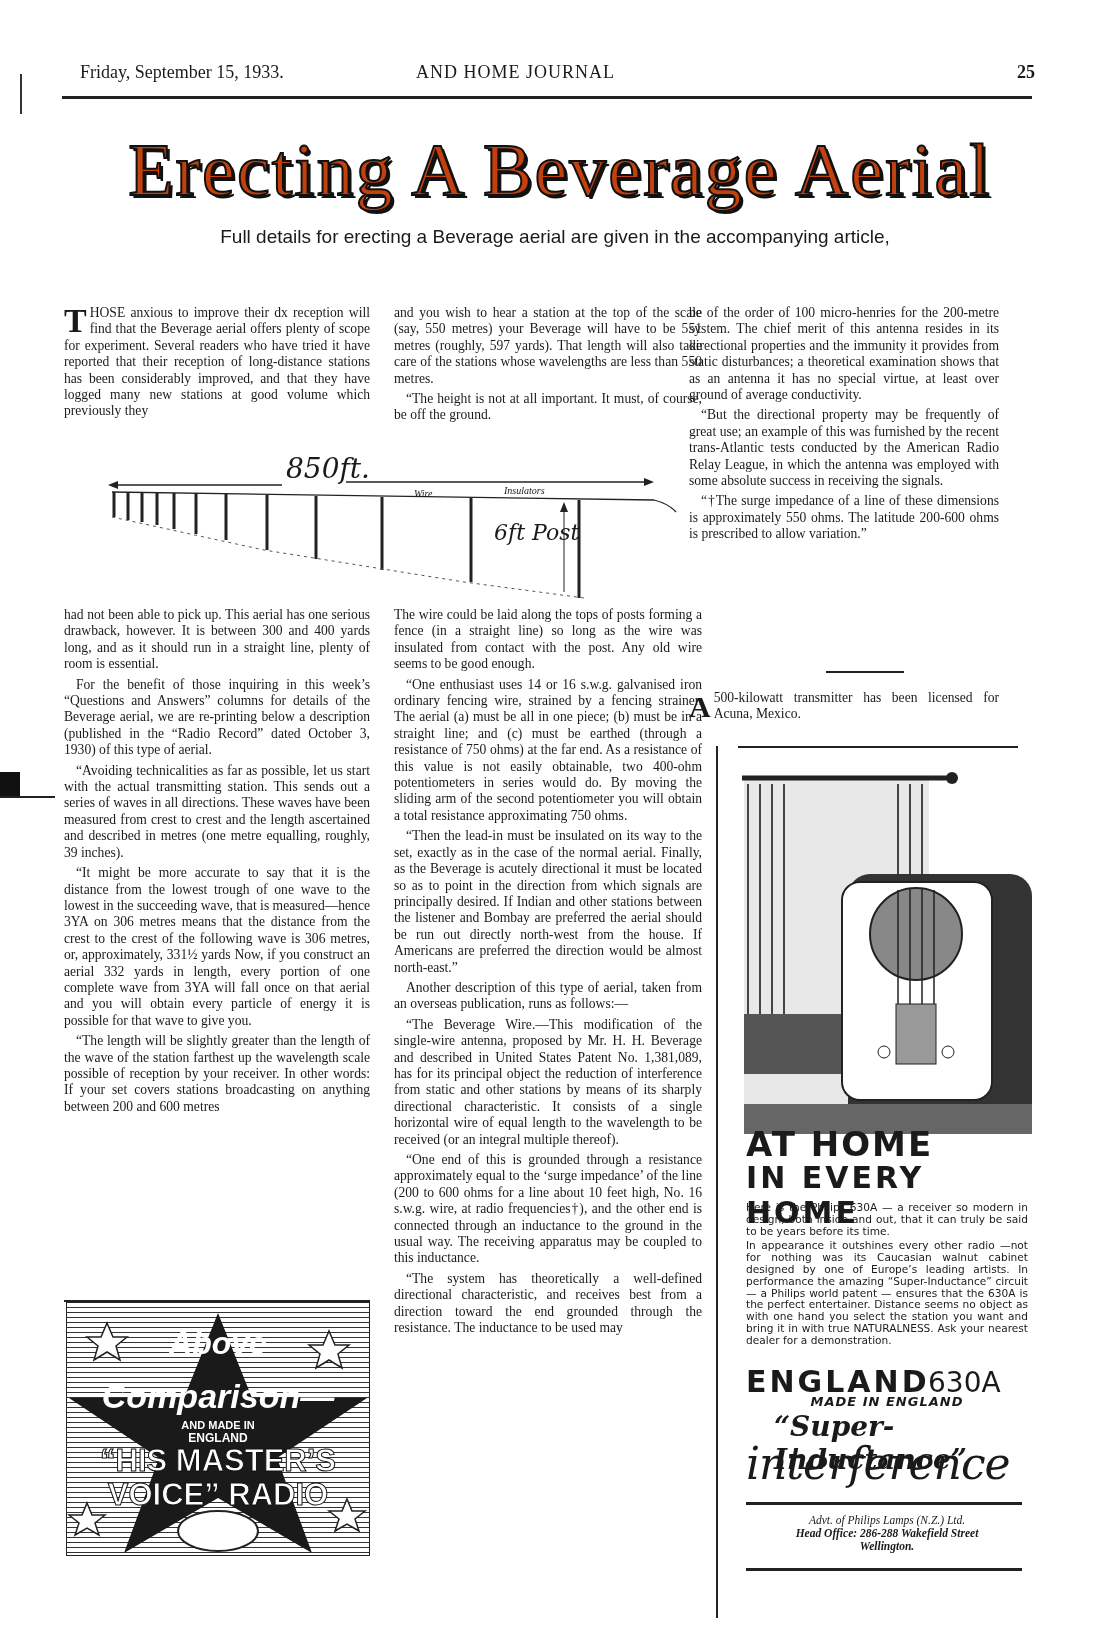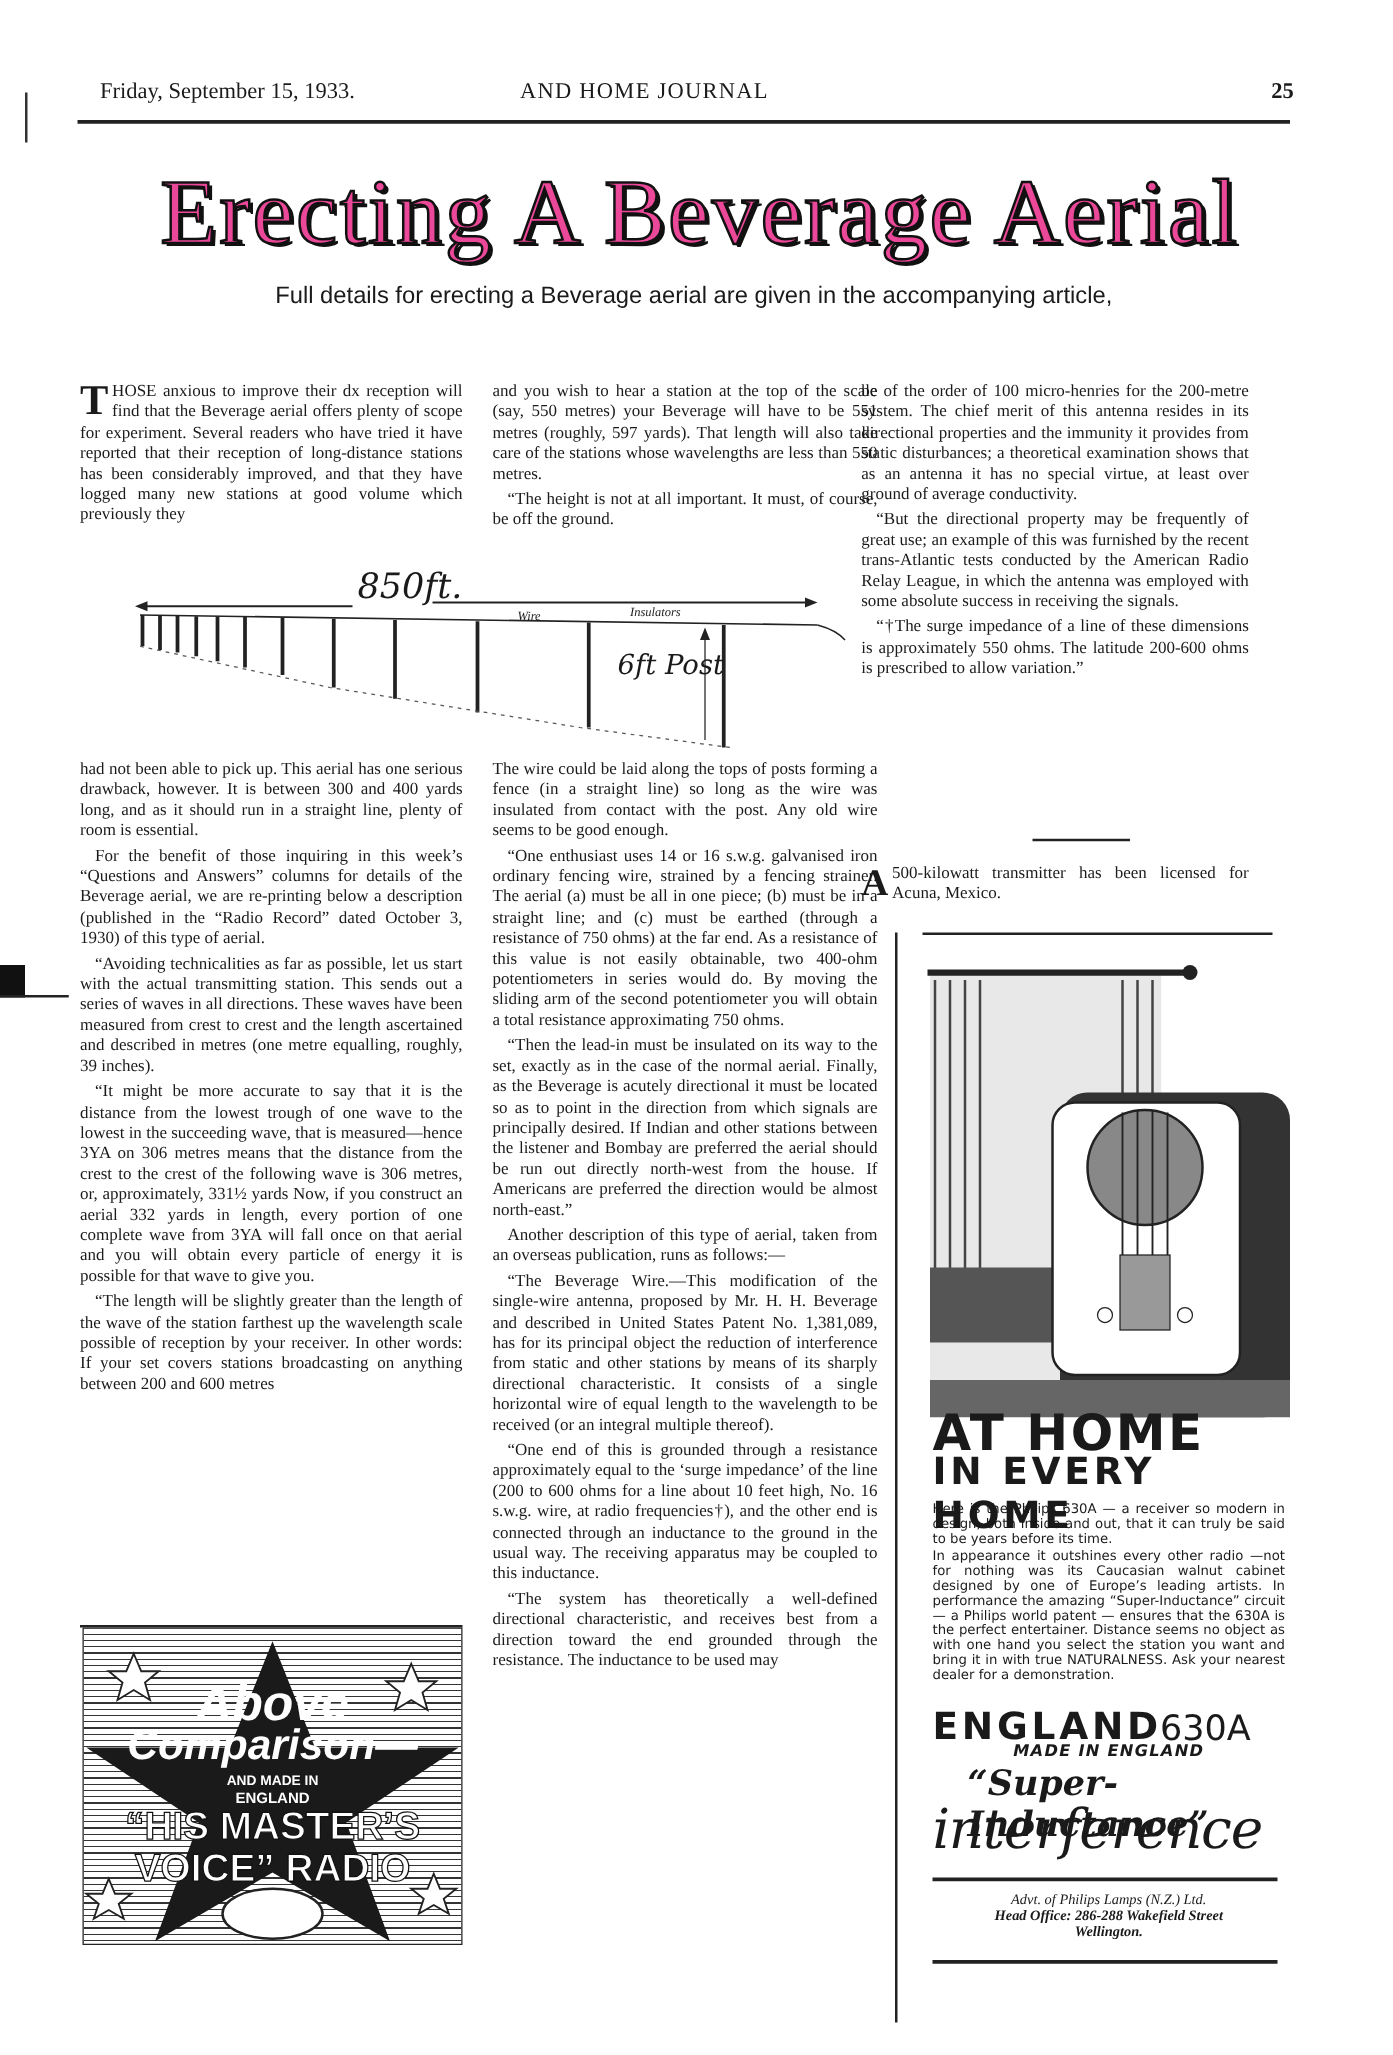--- a/index.html
+++ b/index.html
@@ -5,41 +5,41 @@
   html,body{margin:0;padding:0;background:#fff;}
   body{width:1114px;height:1644px;position:relative;overflow:hidden;color:#1a1a1a;
        font-family:"Liberation Serif","DejaVu Serif",serif;}
   .abs{position:absolute;}
   .masthead{left:80px;top:60px;width:955px;height:28px;font-family:"Liberation Serif",serif;font-size:18px;}
   .mh-date{position:absolute;left:0;top:2px;}
   .mh-journal{position:absolute;left:336px;top:2px;letter-spacing:1px;}
   .mh-page{position:absolute;right:0;top:2px;font-weight:bold;}
   .rule-top{left:62px;top:96px;width:970px;height:3px;background:#222;}
   .headline{left:60px;top:125px;width:1000px;text-align:center;font-size:74px;line-height:90px;
-            font-family:"Liberation Serif",serif;letter-spacing:2px;color:#ec4899;
+            font-family:"Liberation Serif",serif;letter-spacing:2px;color:#c2410c;
             -webkit-text-stroke:2px #111;text-shadow:3px 3px 0 #111;}
   .subhead{left:200px;top:222px;width:710px;text-align:center;font-family:"Liberation Sans",sans-serif;
            font-size:19px;line-height:29px;}
   .col{font-size:13.6px;line-height:16.4px;text-align:justify;font-family:"Liberation Serif",serif;}
   .col p{margin:0 0 4px 0;text-indent:12px;}
   .col p.noind{text-indent:0;}
   .dropcap{float:left;font-size:34px;line-height:28px;margin:2px 3px 0 0;font-weight:bold;}
   .c1{left:64px;width:306px;}
   .c2{left:394px;width:308px;}
   .c3{left:689px;width:310px;}
   .diagram{left:104px;top:460px;width:590px;height:140px;}
   .short-rule{left:826px;top:671px;width:78px;height:2px;background:#222;}
   .ad-hmv{left:66px;top:1302px;width:302px;height:252px;background:repeating-linear-gradient(#fff 0 4px,#333 4px 5px);border:1px solid #222;}
   .ad-hmv-rule{left:64px;top:1300px;width:306px;height:2px;background:#222;}
   .hmv-star{position:absolute;left:0;top:0;}
   .hmv-text{position:absolute;left:0;width:100%;text-align:center;color:#fff;font-family:"Liberation Sans",sans-serif;font-weight:bold;font-style:italic;}
   .philips{left:716px;top:746px;width:318px;height:872px;border-left:2px solid #222;}
   .philips-rule{left:738px;top:746px;width:280px;height:2px;background:#222;}
   .ph-illus{position:absolute;left:20px;top:18px;width:296px;height:370px;}
-  .ph-head{position:absolute;left:28px;font-family:"DejaVu Sans",sans-serif;font-weight:bold;font-size:40px;letter-spacing:2px;}
+  .ph-head{position:absolute;left:28px;font-family:"DejaVu Sans",sans-serif;font-weight:bold;font-size:34px;letter-spacing:2px;}
   .ph-body{position:absolute;left:28px;top:530px;width:282px;font-family:"DejaVu Sans",sans-serif;font-size:10.6px;line-height:11.8px;text-align:justify;}
   .ph-body p{margin:0 0 3px 0;}
   .ph-made{position:absolute;left:28px;top:706px;width:282px;text-align:center;font-family:"DejaVu Sans",sans-serif;font-weight:bold;font-style:italic;font-size:13px;letter-spacing:1px;margin-top:48px;}
   .ph-brand{position:absolute;left:28px;top:728px;font-family:"DejaVu Sans",sans-serif;font-weight:bold;font-size:30px;letter-spacing:3px;}
   .ph-model{position:absolute;left:210px;top:730px;font-family:"DejaVu Sans",sans-serif;font-size:28px;}
   .ph-script1{position:absolute;left:56px;top:770px;font-family:"DejaVu Serif",serif;font-style:italic;font-size:28px;font-weight:bold;}
   .ph-script2{position:absolute;left:28px;top:808px;font-family:"DejaVu Serif",serif;font-style:italic;font-size:44px;letter-spacing:-1px;}
   .ph-rule{position:absolute;left:28px;width:276px;height:3px;background:#222;}
   .ph-footer{position:absolute;left:28px;top:873px;width:282px;text-align:center;font-family:"Liberation Serif",serif;font-style:italic;font-size:11.5px;line-height:13px;}
   .margin-mark{left:4px;width:20px;}
@@ -136,21 +136,21 @@
   <svg class="hmv-star" width="302" height="252" viewBox="0 0 302 252">
     <polygon points="151,10 185,95 300,95 210,155 245,250 151,195 57,250 92,155 2,95 117,95" fill="#1a1a1a"></polygon>
     <g fill="#fff" stroke="#222" stroke-width="1.5">
       <polygon points="40,20 46,34 60,34 49,43 53,57 40,49 27,57 31,43 20,34 34,34"></polygon>
       <polygon points="262,28 268,42 282,42 271,51 275,65 262,57 249,65 253,51 242,42 256,42"></polygon>
       <polygon points="20,200 25,212 38,212 28,220 32,232 20,225 8,232 12,220 2,212 15,212"></polygon>
       <polygon points="280,196 285,208 298,208 288,216 292,228 280,221 268,228 272,216 262,208 275,208"></polygon>
     </g>
     <ellipse cx="151" cy="228" rx="40" ry="20" fill="#fff" stroke="#222" stroke-width="2"></ellipse>
   </svg>
-  <div class="hmv-text" style="top:38px;font-size:40px;">Above</div>
+  <div class="hmv-text" style="top:22px;font-size:32px;">Above</div>
   <div class="hmv-text" style="top:74px;font-size:34px;">Comparison—</div>
   <div class="hmv-text" style="top:116px;font-size:11px;font-style:normal;">AND MADE IN</div>
   <div class="hmv-text" style="top:128px;font-size:12px;font-style:normal;">ENGLAND</div>
   <div class="hmv-text" style="top:140px;font-size:31px;font-style:normal;-webkit-text-stroke:1px #111;">“HIS MASTER’S</div>
   <div class="hmv-text" style="top:174px;font-size:31px;font-style:normal;-webkit-text-stroke:1px #111;">VOICE” RADIO</div>
 </div>
 
 <div class="abs philips-rule"></div>
 <div class="abs philips">
   <svg class="ph-illus" viewBox="0 0 296 370">

